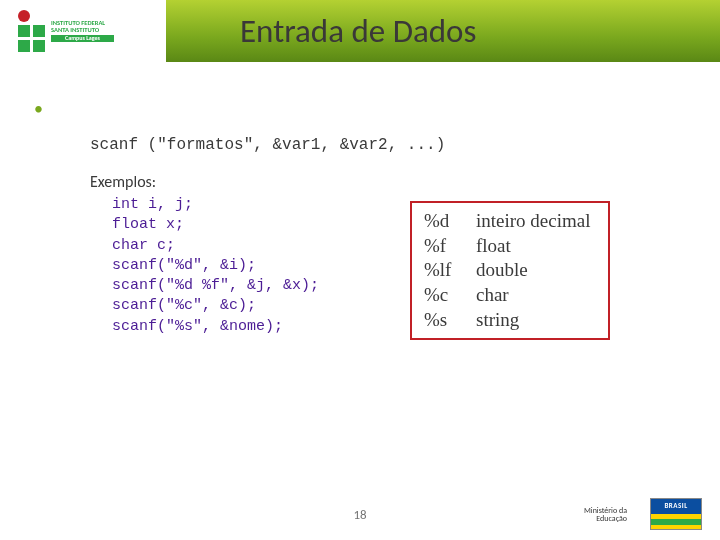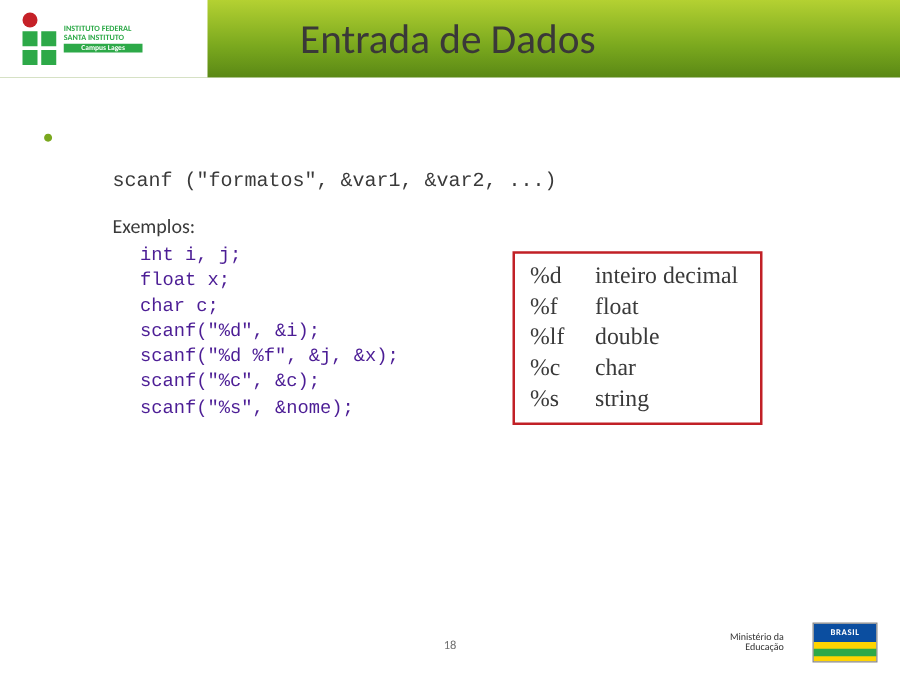--- a/index.html
+++ b/index.html
@@ -110,21 +110,21 @@
     line-height: 1.3;
   }
   .fmt-code { width: 52px; font-family: "Times New Roman", serif; }
   .fmt-desc { font-family: Liberation Serif, serif; }
   .page-number {
     position: absolute;
     bottom: 18px;
     left: 50%;
     transform: translateX(-50%);
     color: #737373;
-    font-size: 10px;
+    font-size: 13px;
   }
   .footer-logo {
     position: absolute;
     bottom: 10px;
     right: 18px;
     display: flex;
     align-items: center;
     gap: 23px;
   }
   .min-edu {

